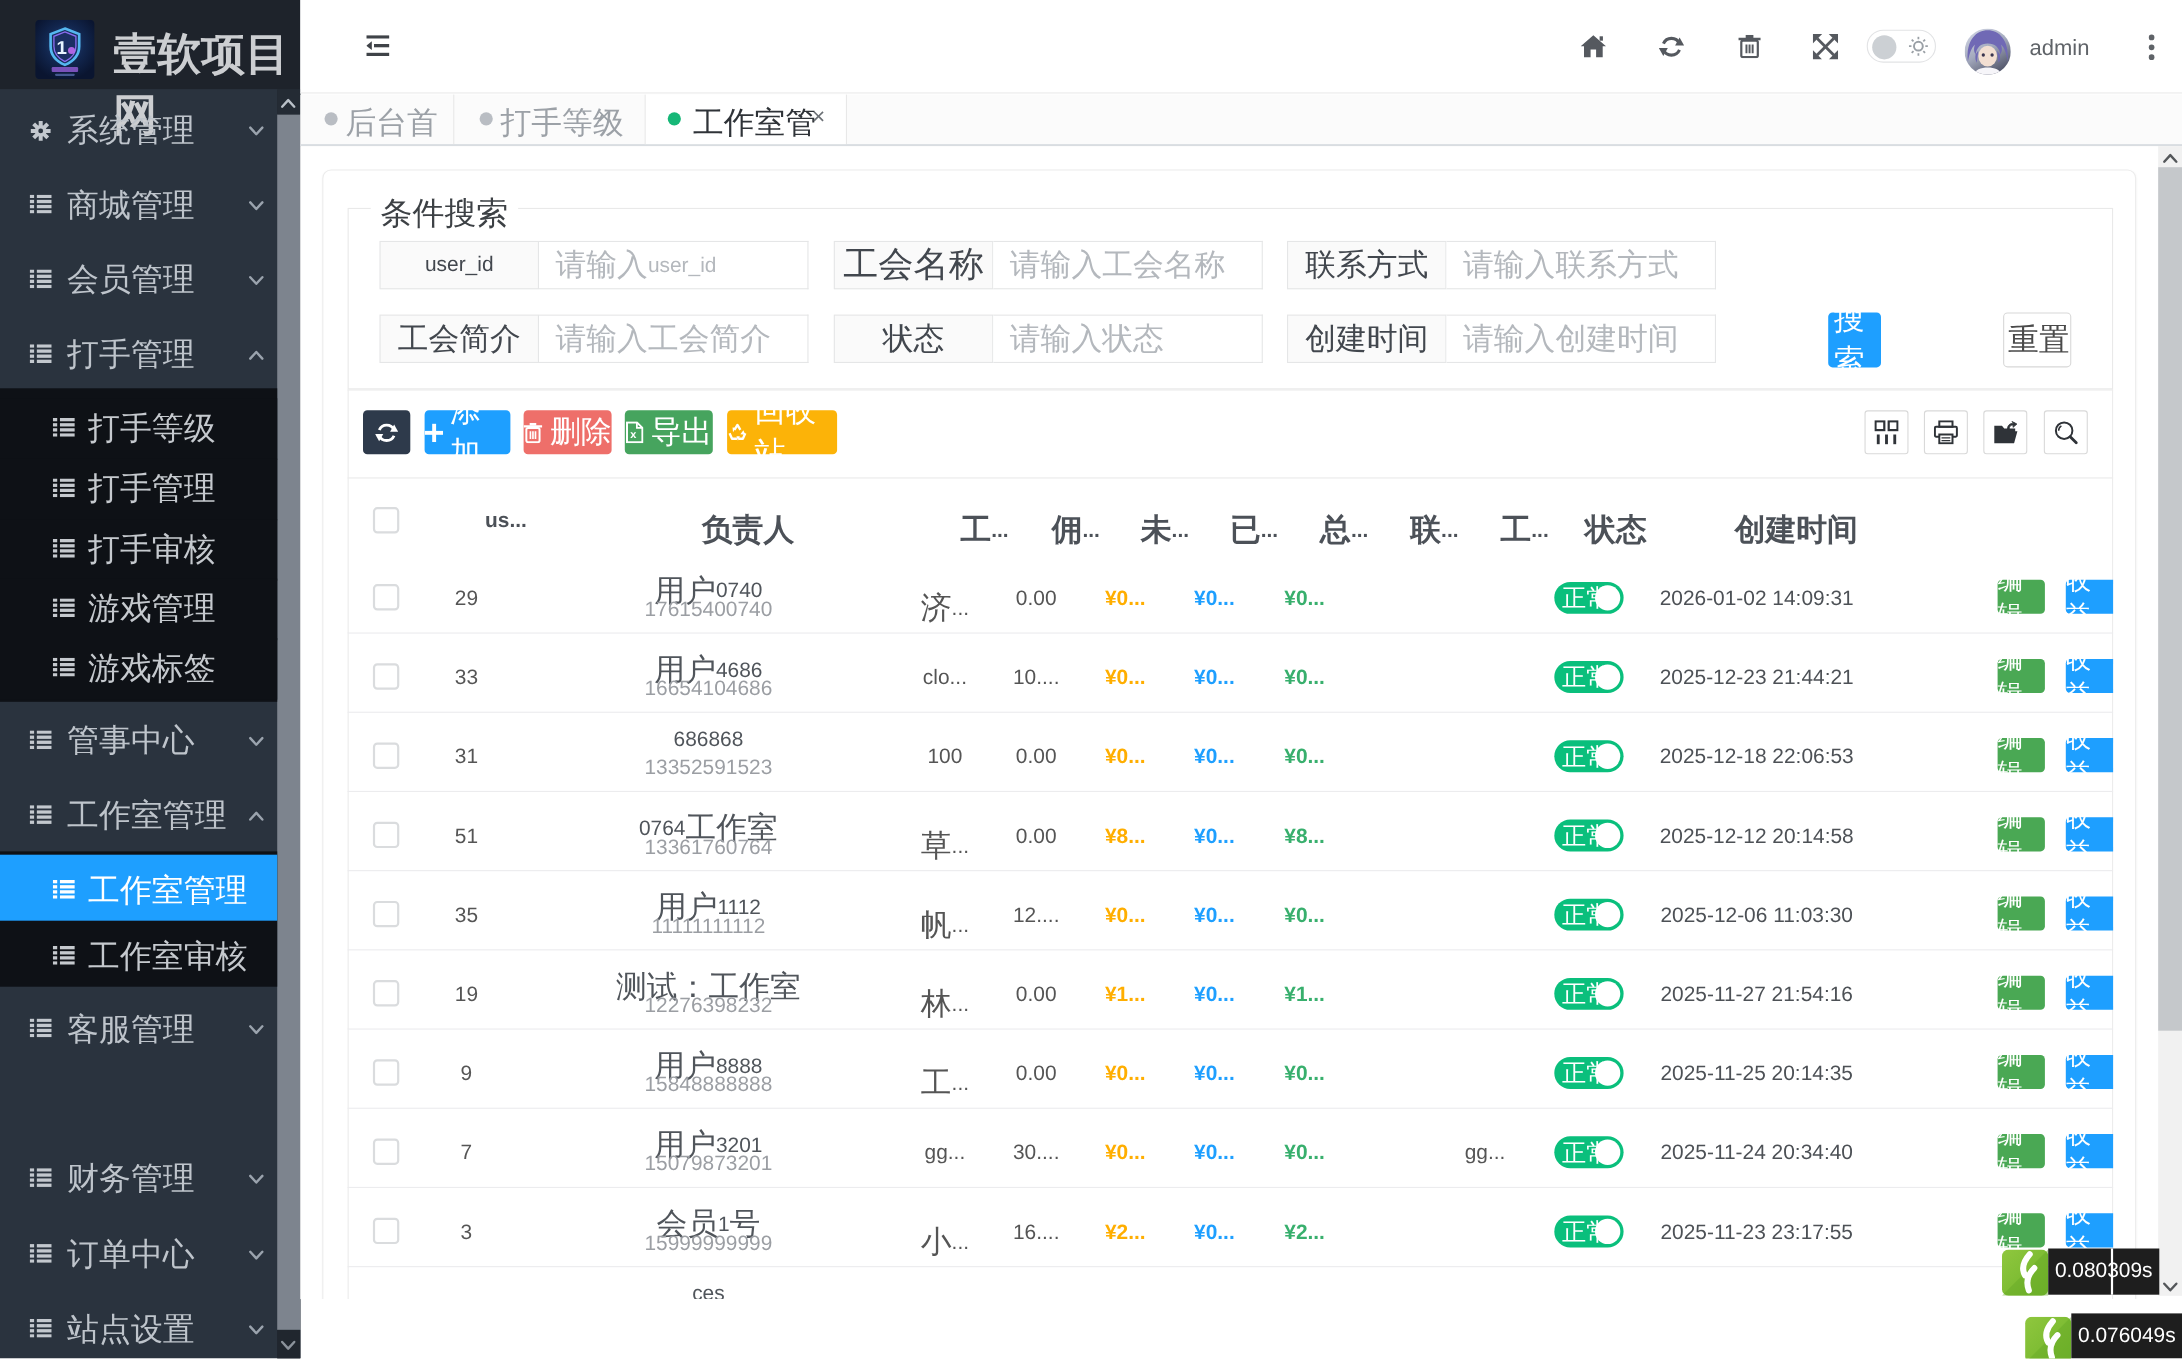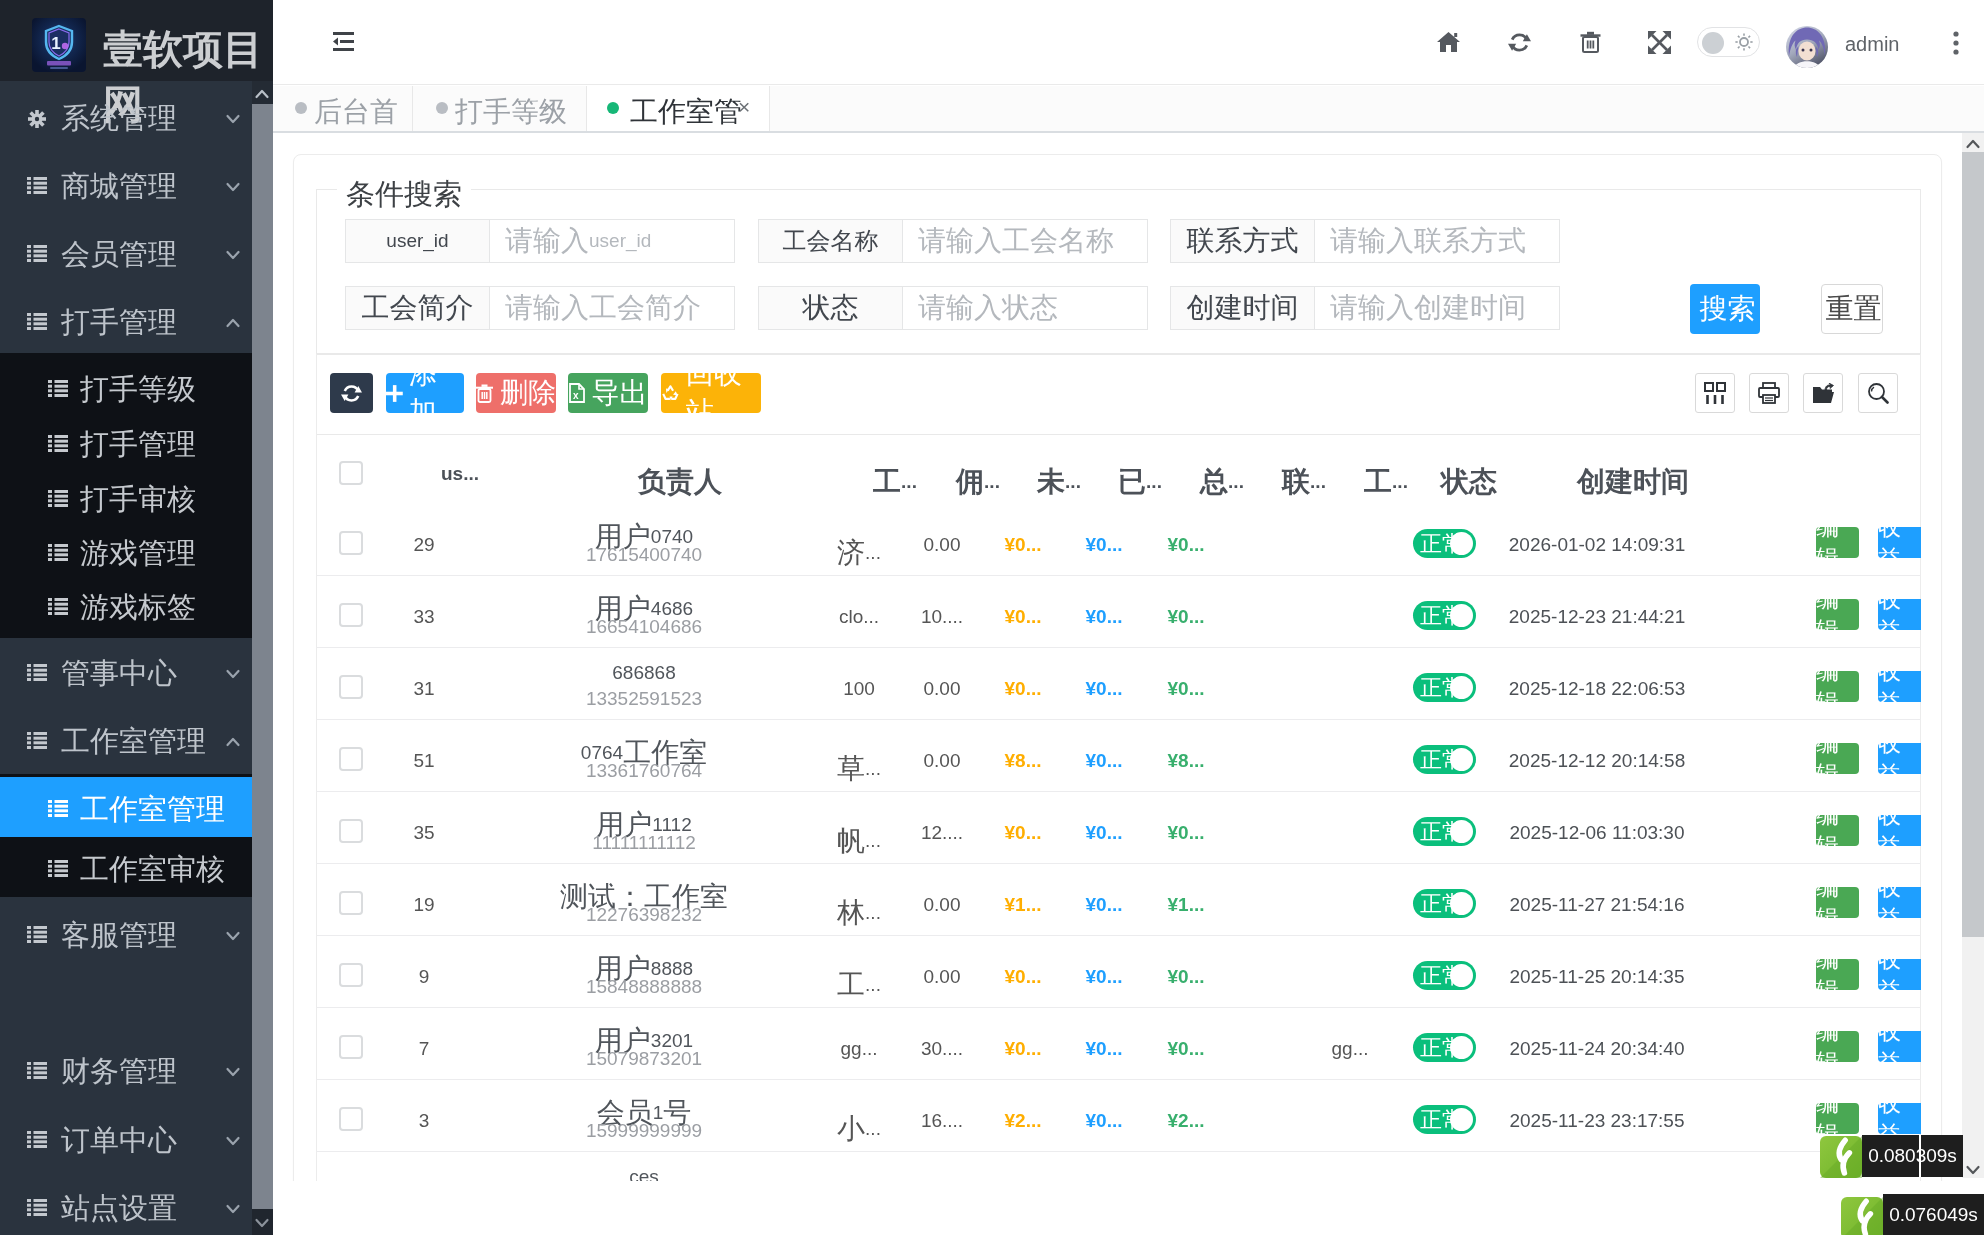--- a/index.html
+++ b/index.html
@@ -446,40 +446,40 @@
     </div>
 </div>
 <div id="content" class="abs">
 <div id="card">
 <div id="fs">
         <span class="lg"><span style="font-size:29px;vertical-align:-3px;letter-spacing:0;">条件搜索</span></span>
       </div>
 <div class="fl ctr" style="left:51px;top:64px;width:145px;">user_id</div>
       <div class="fi" style="left:196px;top:64px;width:245px;"><span style="font-size:28px;vertical-align:-3px;letter-spacing:0;">请输入</span>user_id</div>
 <div class="fl ctr" style="left:464px;top:64px;width:145px;">
-        <span style="font-size:24px;vertical-align:-3px;letter-spacing:0;text-align:right;">工会名称</span>
+        <span style="font-size:32px;vertical-align:-3px;letter-spacing:0;text-align:right;">工会名称</span>
       </div>
       <div class="fi" style="left:609px;top:64px;width:245px;"><span style="font-size:28px;vertical-align:-3px;letter-spacing:0;">请输入工会名称</span></div>
 <div class="fl ctr" style="left:876px;top:64px;width:145px;">
         <span style="font-size:28px;vertical-align:-3px;letter-spacing:0;">联系方式</span>
       </div>
       <div class="fi" style="left:1021px;top:64px;width:245px;"><span style="font-size:28px;vertical-align:-3px;letter-spacing:0;">请输入联系方式</span></div>
 <div class="fl ctr" style="left:51px;top:131px;width:145px;">
         <span style="font-size:28px;vertical-align:-3px;letter-spacing:0;">工会简介</span>
       </div>
       <div class="fi" style="left:196px;top:131px;width:245px;"><span style="font-size:28px;vertical-align:-3px;letter-spacing:0;">请输入工会简介</span></div>
 <div class="fl ctr" style="left:464px;top:131px;width:145px;">
         <span style="font-size:28px;vertical-align:-3px;letter-spacing:0;">状态</span>
       </div>
       <div class="fi" style="left:609px;top:131px;width:245px;"><span style="font-size:28px;vertical-align:-3px;letter-spacing:0;">请输入状态</span></div>
 <div class="fl ctr" style="left:876px;top:131px;width:145px;">
         <span style="font-size:28px;vertical-align:-3px;letter-spacing:0;">创建时间</span>
       </div>
       <div class="fi" style="left:1021px;top:131px;width:245px;"><span style="font-size:28px;vertical-align:-3px;letter-spacing:0;">请输入创建时间</span></div>
-<div class="btn" style="left:1396px;top:129px;width:70px;height:50px;background:#1e9fff;font-size:19px;letter-spacing:5px;padding-left:5px;">
+<div class="btn" style="left:1368px;top:129px;width:48px;height:50px;background:#1e9fff;font-size:19px;letter-spacing:5px;padding-left:5px;">
         <span style="font-size:28px;vertical-align:-3px;letter-spacing:0;">搜索</span>
       </div>
 <div class="btn" style="left:1527px;top:129px;width:62px;height:50px;background:#fff;border:1px solid #d8d8d8;color:#4a4a4a;font-size:19px;letter-spacing:3px;padding-left:3px;">
         <span style="font-size:28px;vertical-align:-3px;letter-spacing:0;">重置</span>
       </div>
 <div class="tline" style="top:199px;"></div>
 <div class="tline" style="top:279px;"></div>
 <div class="tvline" style="left:22px;"></div>
 <div class="tvline" style="left:1626px;"></div>
 <div class="btn ctr" style="left:36px;top:218px;width:43px;height:40px;background:#2e3a4b;">

